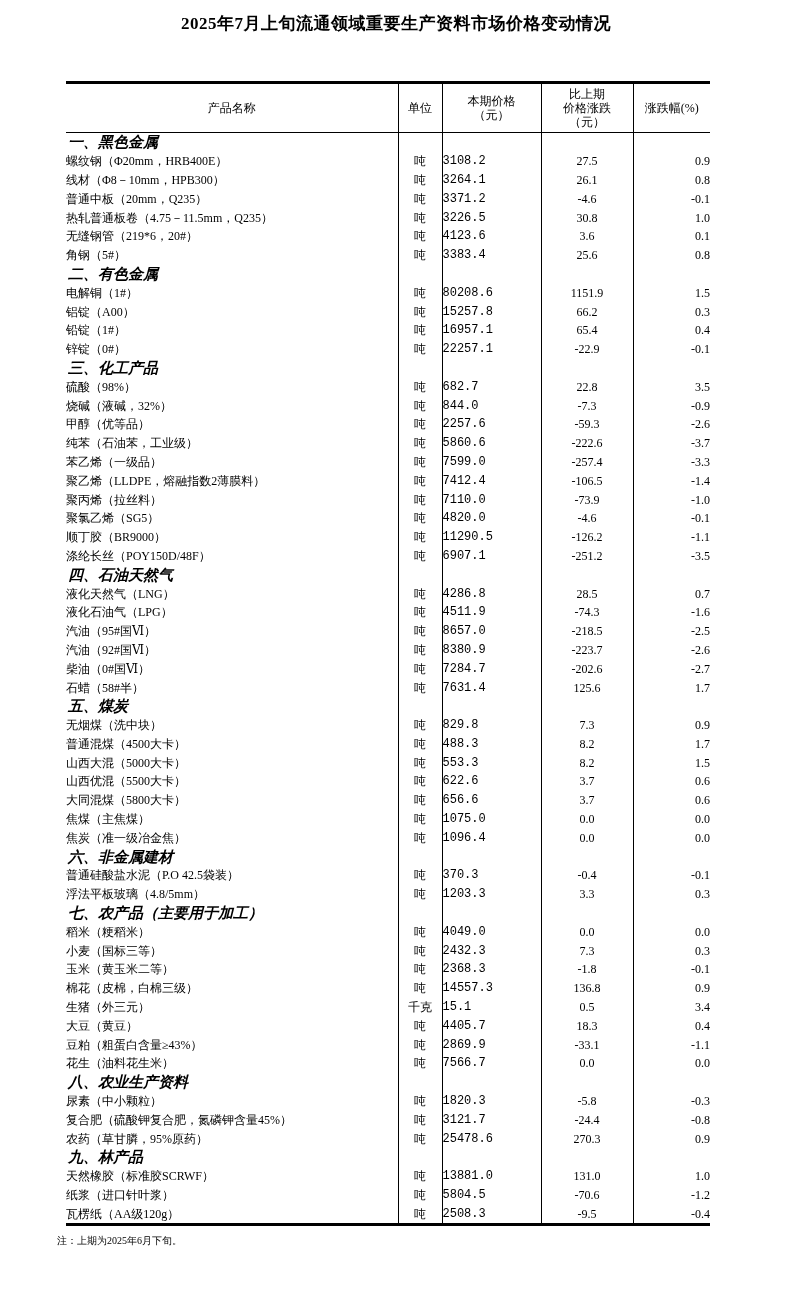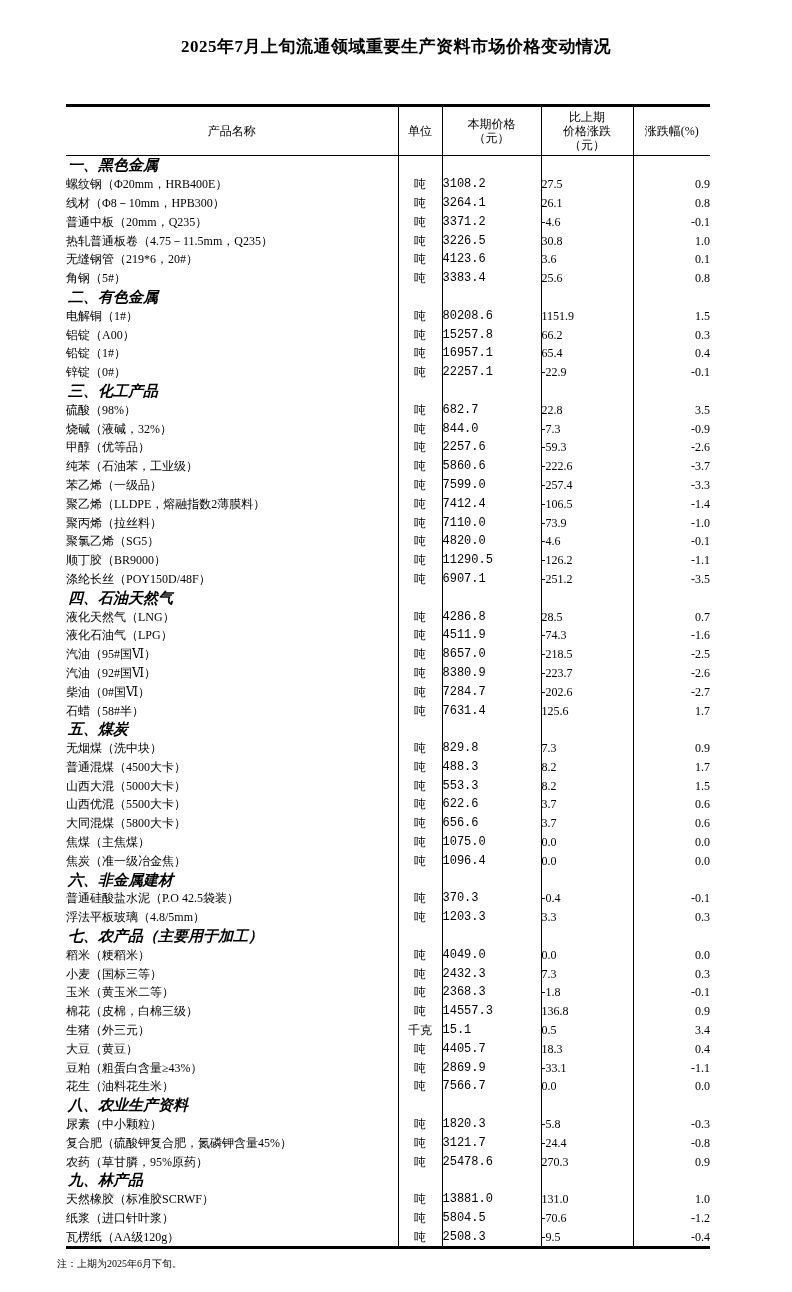--- a/index.html
+++ b/index.html
@@ -10,21 +10,21 @@
     font-family: "Liberation Serif", "DejaVu Serif", serif;
   }
   .page {
     position: relative;
     width: 792px;
     height: 1292px;
     background: #ffffff;
     overflow: hidden;
   }
   .title {
-    margin: 35px 0 0 0;
+    margin: 12px 0 0 0;
     text-align: center;
     font-size: 17px;
     font-weight: bold;
     letter-spacing: 0.5px;
   }
   .price-table {
     margin: 46px 0 0 66px;
     width: 644px;
     border-collapse: collapse;
     table-layout: fixed;
@@ -62,21 +62,21 @@
   }
   .cell-product { padding-left: 37px; }
   td.section-name {
     padding-left: 2px;
     font-weight: bold;
     font-size: 15px;
     font-style: italic;
   }
   .cell-unit { text-align: center; }
   .cell-price  { text-align: left; padding-right: 5px; font-family: Liberation Mono, monospace; }
-  .cell-change { text-align: left; padding-right: 4px; }
+  .cell-change { text-align: center; padding-right: 4px; }
   .cell-pct    { text-align: right; padding-right: 7px; }
 
   .note {
     margin: 8px 0 0 57px;
     font-size: 10px;
   }
 </style>
 </head>
 <body>
 

